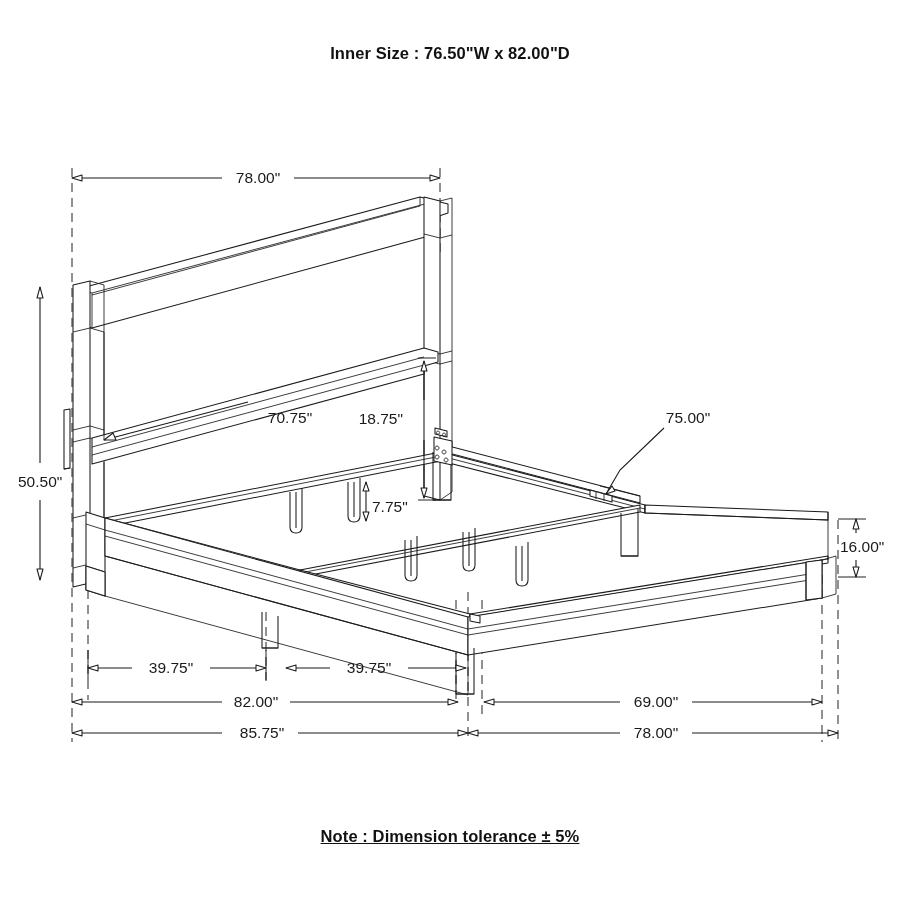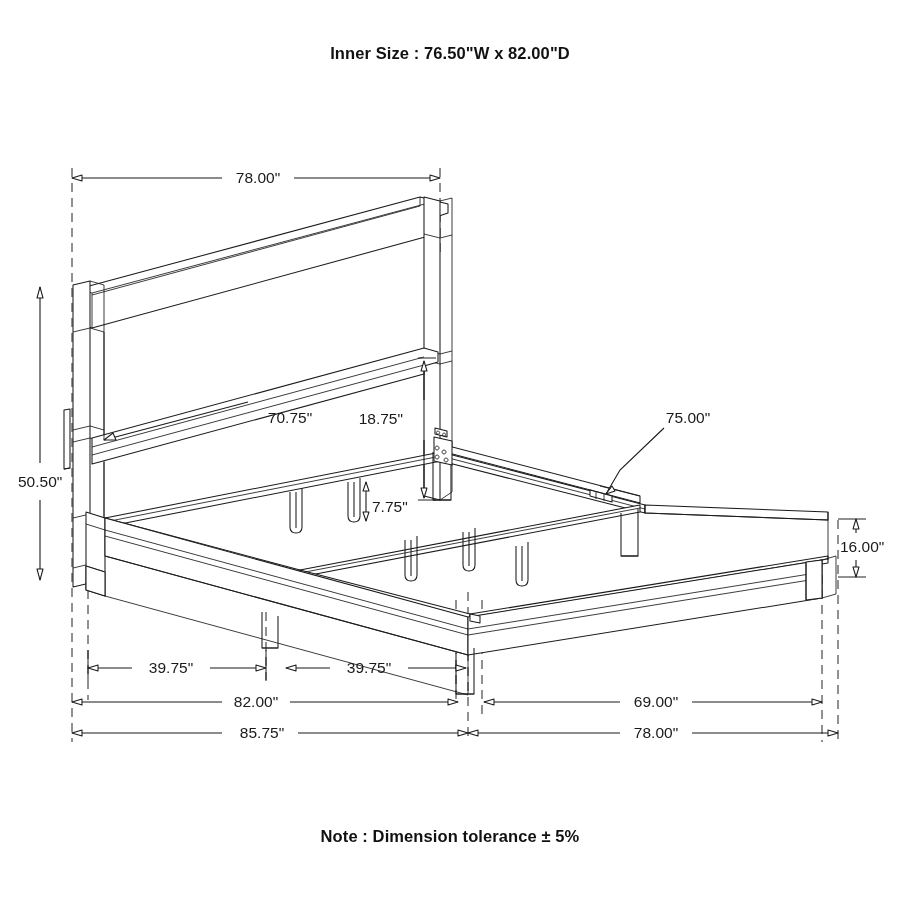--- a/index.html
+++ b/index.html
@@ -26,21 +26,21 @@
     position: absolute;
     left: 0;
     width: 900px;
     text-align: center;
     font-weight: bold;
     font-size: 16.5px;
     letter-spacing: 0.1px;
     color: #111111;
   }
   #title-inner-size { top: 44px; }
-  #note-tolerance { top: 827px; }
+  #note-tolerance { top: 827px; text-decoration: underline; }
 
   #drawing-svg {
     position: absolute;
     left: 0; top: 0;
     width: 900px;
     height: 900px;
   }
   svg text {
     font-family: "Liberation Sans", sans-serif;
     fill: #1a1a1a;

